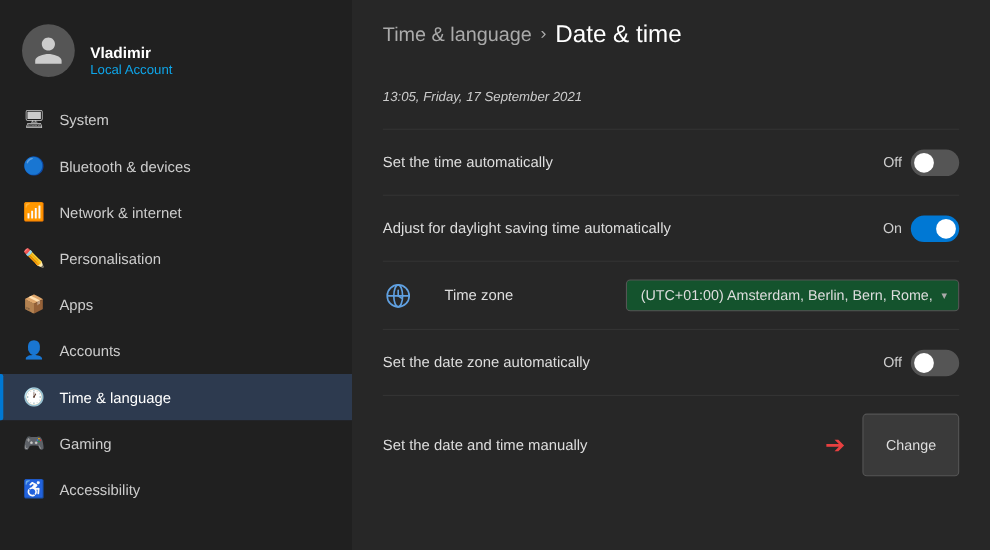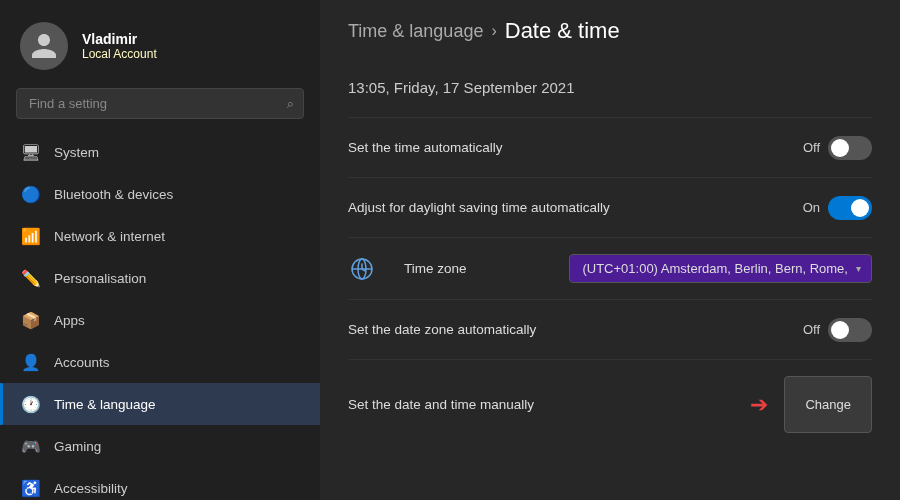--- a/index.html
+++ b/index.html
@@ -20,21 +20,21 @@
       background: #202020;
       display: flex;
       flex-direction: column;
       padding: 0;
       height: 500px;
       overflow: hidden;
     }
 
     .user-section {
       display: flex;
-      align-items: center;
+      align-items: flex-end;
       padding: 22px 20px 18px 20px;
       gap: 14px;
     }
 
     .avatar {
       width: 48px;
       height: 48px;
       border-radius: 50%;
       background: #555;
       display: flex;
@@ -55,21 +55,21 @@
     }
 
     .user-name {
       font-size: 14px;
       font-weight: 600;
       color: #fff;
     }
 
     .user-type {
       font-size: 12px;
-      color: #fef9c3;
+      color: #0ea5e9;
     }
 
     .search-box {
       margin: 0 16px 12px 16px;
       position: relative;
     }
 
     .search-input {
       width: 100%;
       background: #333;
@@ -188,22 +188,23 @@
     .setting-row:last-child {
       border-bottom: none;
     }
 
     .setting-label {
       font-size: 13.5px;
       color: #ddd;
     }
 
     .setting-value {
-      font-size: 15px;
+      font-size: 12px;
       color: #ccc;
+      font-style: italic;
     }
 
     .setting-left {
       display: flex;
       align-items: center;
       gap: 28px;
     }
 
     
     .toggle-wrap {
@@ -244,21 +245,21 @@
       top: 3px;
     }
 
     .toggle.off .toggle-thumb { left: 3px; }
     .toggle.on .toggle-thumb { left: 23px; }
 
     
     .timezone-dropdown {
       display: flex;
       align-items: center;
-      background: #4c1d95;
+      background: #14532d;
       border: 1px solid #555;
       border-radius: 4px;
       padding: 6px 10px 6px 12px;
       font-size: 13px;
       color: #ddd;
       cursor: pointer;
       gap: 8px;
       min-width: 280px;
     }
 
@@ -307,24 +308,20 @@
       <svg viewBox="0 0 24 24">
           <path d="M12 12c2.7 0 4.8-2.1 4.8-4.8S14.7 2.4 12 2.4 7.2 4.5 7.2 7.2 9.3 12 12 12zm0 2.4c-3.2 0-9.6 1.6-9.6 4.8v2.4h19.2v-2.4c0-3.2-6.4-4.8-9.6-4.8z"></path>
         </svg>
     </div>
     <div class="user-info">
       <span class="user-name">Vladimir</span>
       <span class="user-type">Local Account</span>
     </div>
   </div>
 
-  <div class="search-box">
-    <input class="search-input" type="text" placeholder="Find a setting" style="">
-    <span class="search-icon-wrap">⌕</span>
-  </div>
 
   <ul class="nav-list">
     <li class="nav-item">
       <span class="nav-icon">🖥</span>
       <span>System</span>
     </li>
     <li class="nav-item">
       <span class="nav-icon">🔵</span>
       <span>Bluetooth &amp; devices</span>
     </li>

